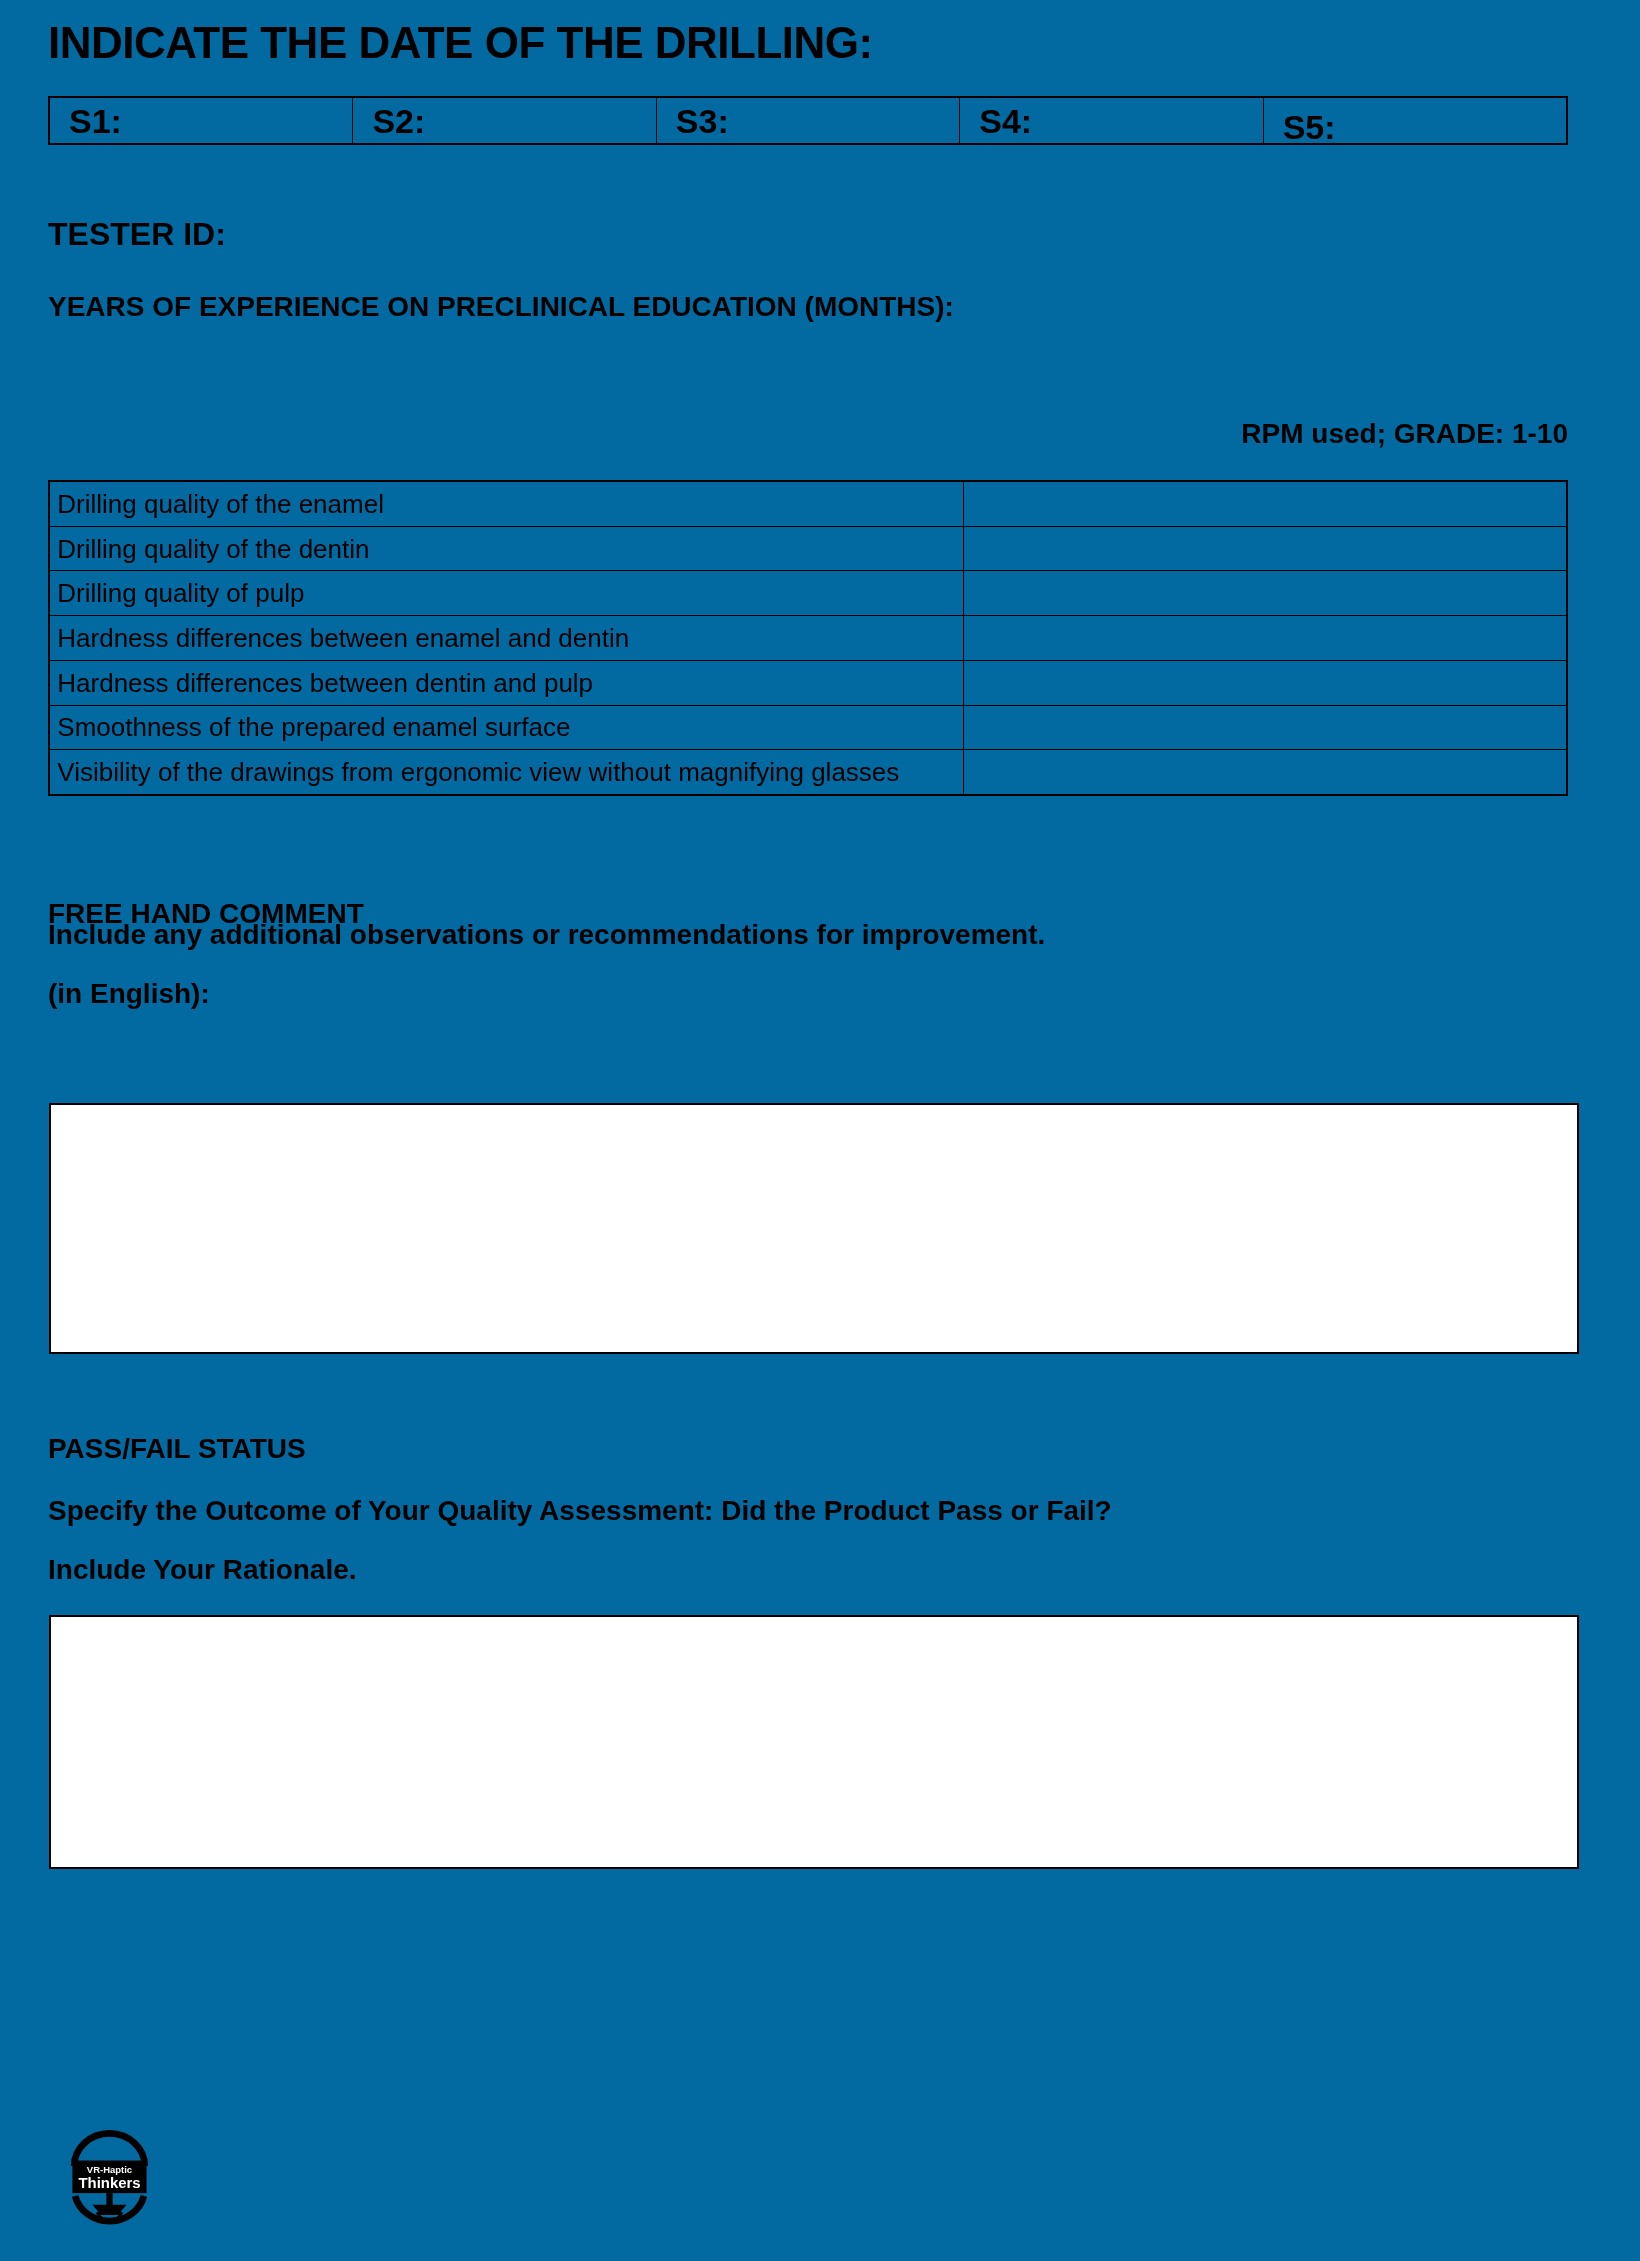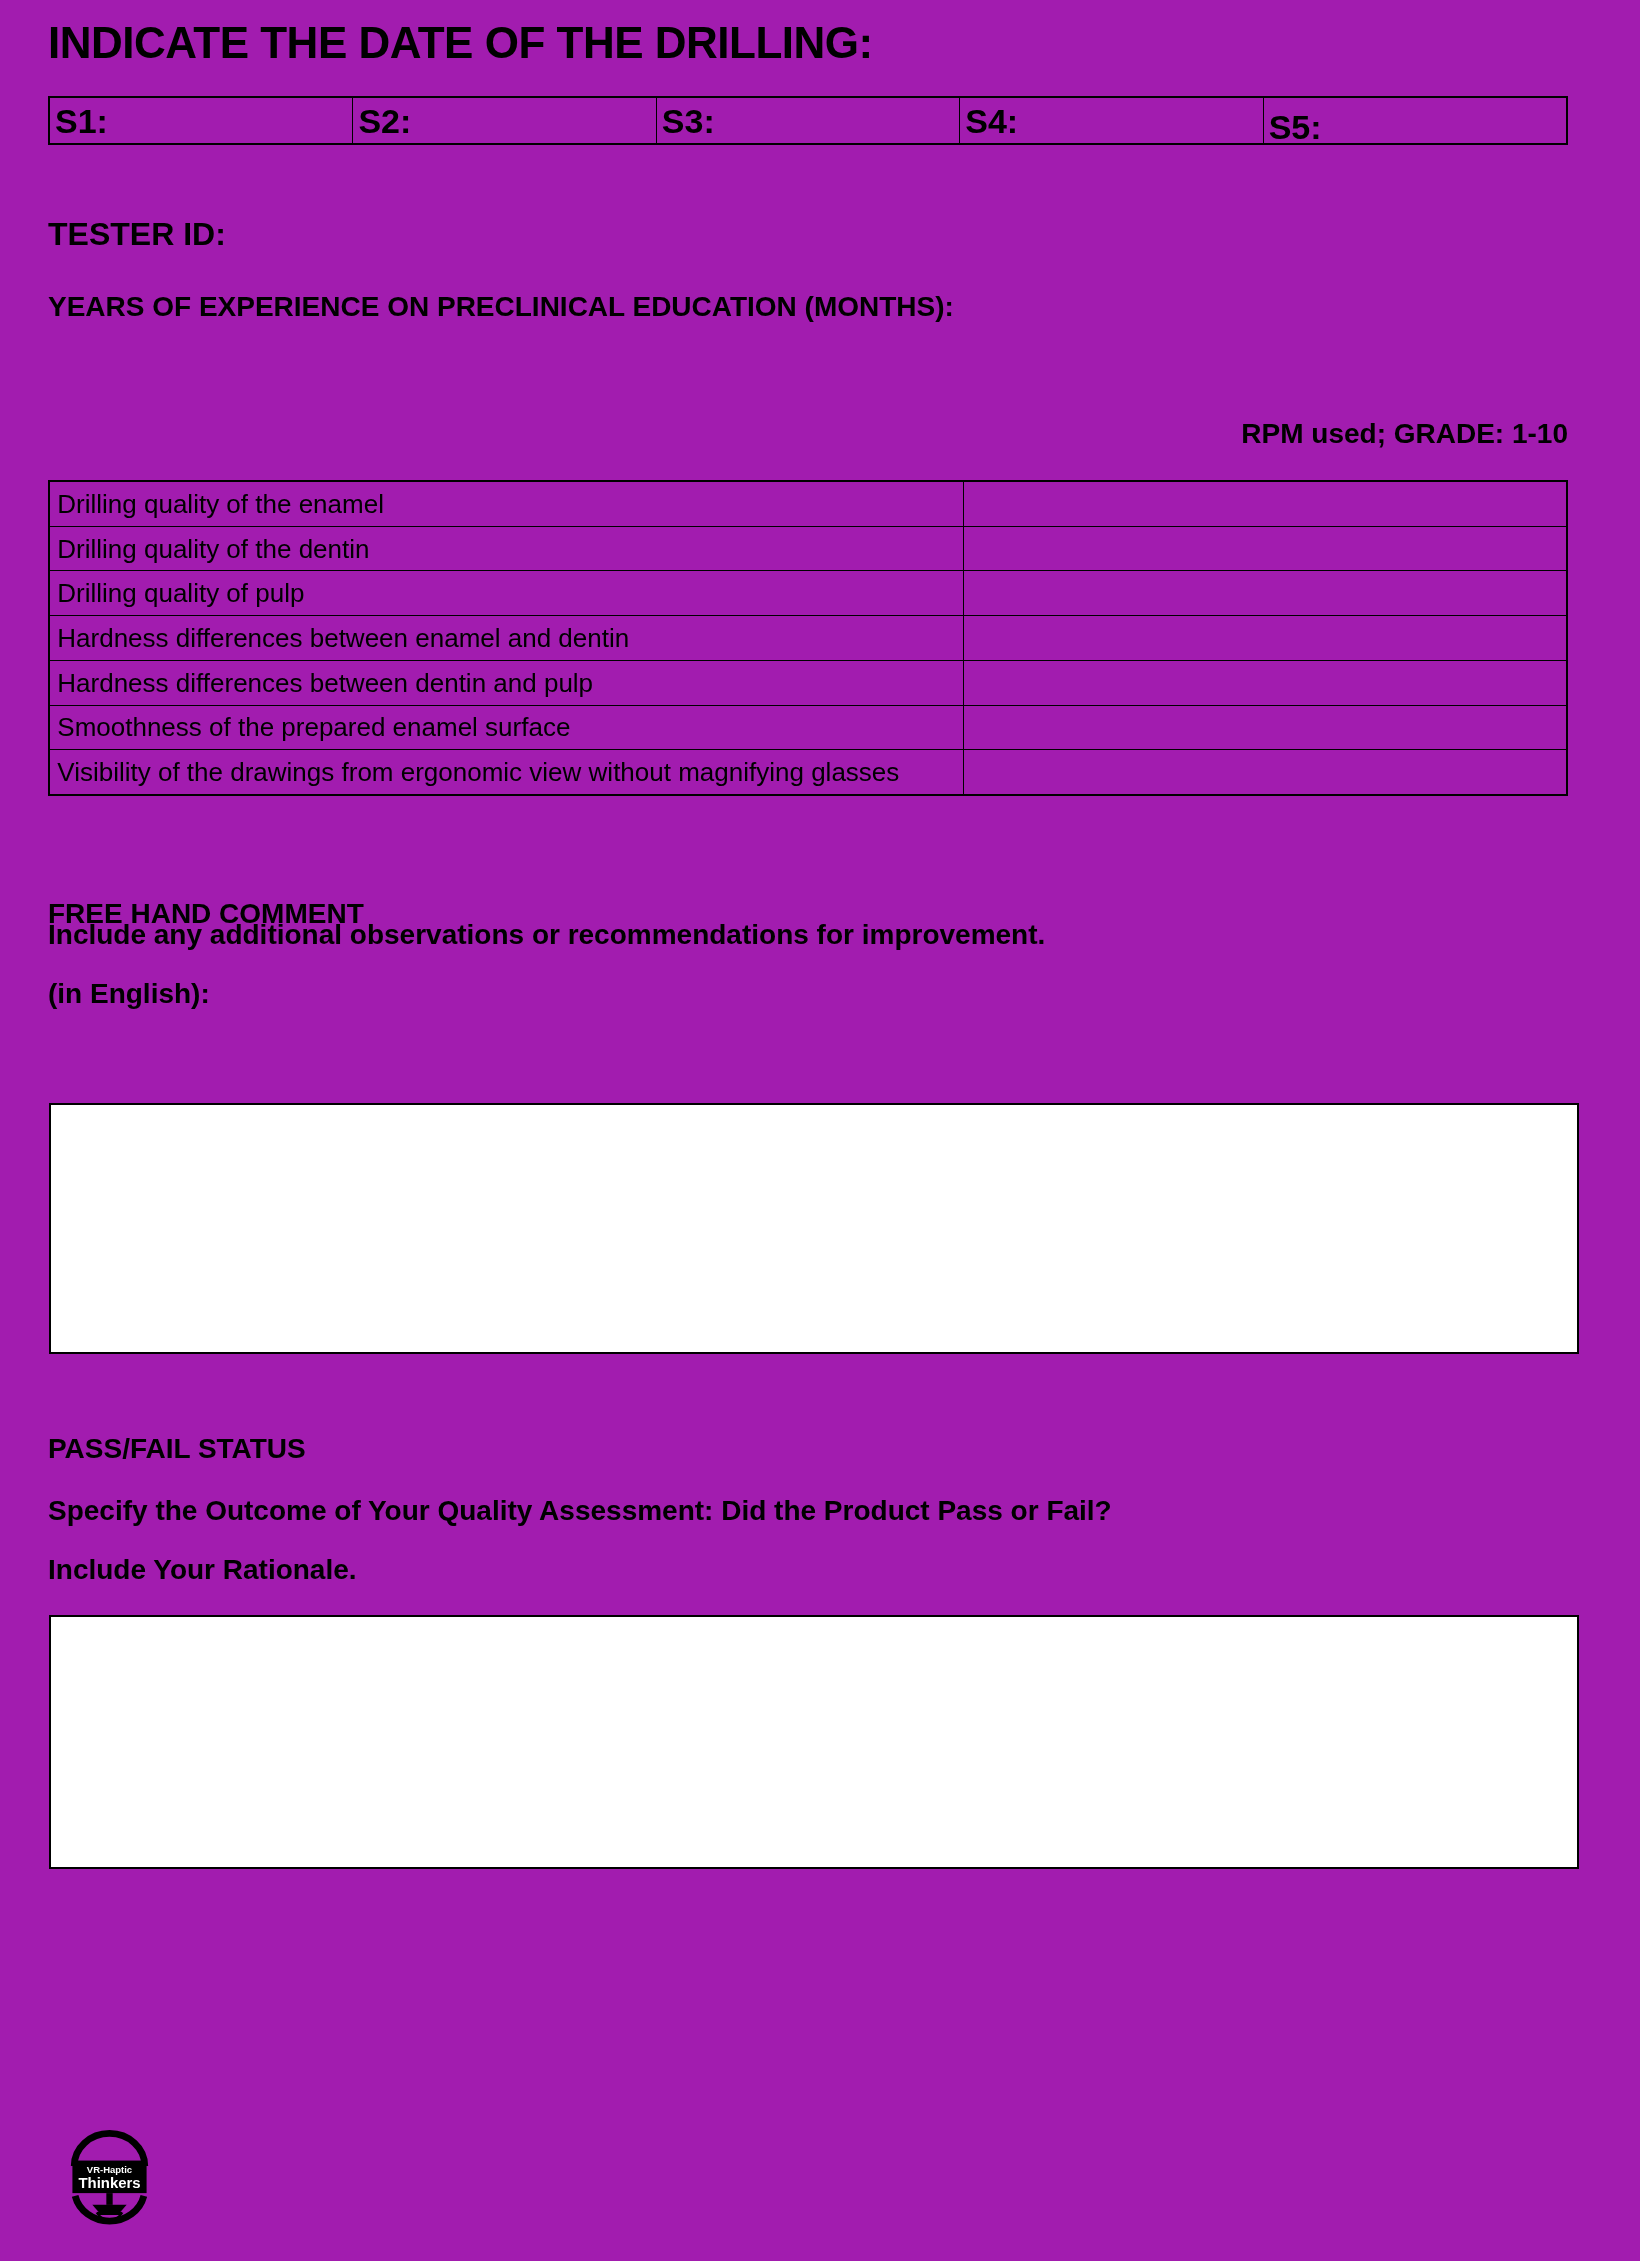--- a/index.html
+++ b/index.html
@@ -9,21 +9,21 @@
     background: #ffffff;
   }
   body {
     font-family: "Liberation Sans", sans-serif;
     color: #000000;
   }
   #page {
     position: relative;
     width: 1641px;
     height: 2261px;
-    background: #a21caf;
+    background: #0369a1;
     overflow: hidden;
   }
 
   
   .h-main {
     position: absolute;
     font-weight: bold;
     font-size: 44px;
     letter-spacing: -0.5px;
     white-space: nowrap;
@@ -69,21 +69,21 @@
     border: 2.7px solid #000;
     box-sizing: border-box;
     display: flex;
   }
   #date-table .date-cell {
     flex: 1 1 0;
     border-right: 1.8px solid #000;
     box-sizing: border-box;
     display: flex;
     align-items: center;
-    padding-left: 5px;
+    padding-left: 19px;
   }
   #date-table .date-cell:last-child {
     border-right: none;
     margin-top: 12px;
   }
   #date-table .date-label {
     font-weight: bold;
     font-size: 34px;
     line-height: 1;
   }

